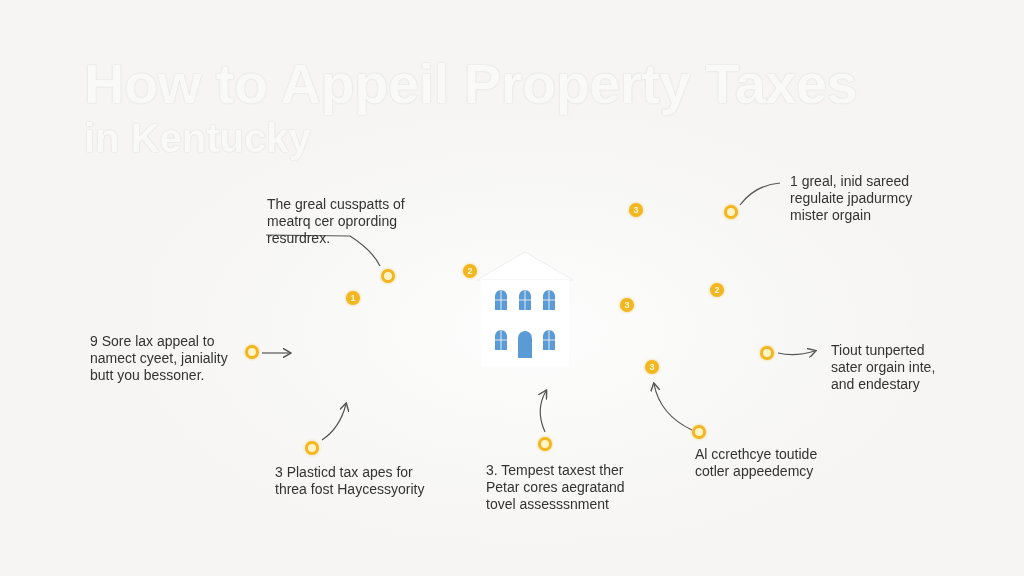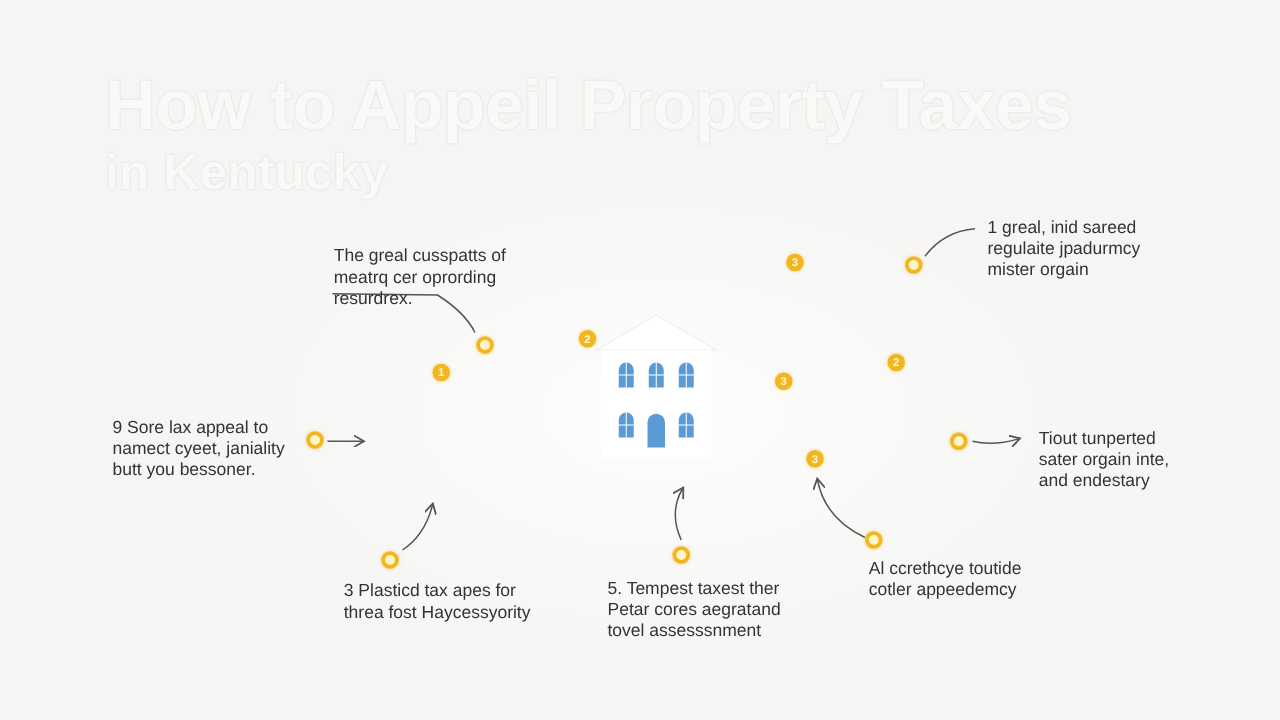--- a/index.html
+++ b/index.html
@@ -69,21 +69,21 @@
 regulaite jpadurmcy
 mister orgain</div>
 <div class="label" style="left:90px; top:333px;">9 Sore lax appeal to
 namect cyeet, janiality
 butt you bessoner.</div>
 <div class="label" style="left:831px; top:342px;">Tiout tunperted
 sater orgain inte,
 and endestary</div>
 <div class="label" style="left:259px; top:464px;margin-left:16px;">3 Plasticd tax apes for
 threa fost Haycessyority</div>
-<div class="label" style="left:486px; top:462px;">5. Tempest taxest ther
+<div class="label" style="left:486px; top:462px;">3. Tempest taxest ther
 Petar cores aegratand
 tovel assesssnment</div>
 <div class="label" style="left:695px; top:446px;">Al ccrethcye toutide
 cotler appeedemcy</div>
 
 <div class="marker ring" style="left:381px; top:269px;"></div>
 <div class="marker ring" style="left:724px; top:205px;"></div>
 <div class="marker ring" style="left:245px; top:345px;"></div>
 <div class="marker ring" style="left:305px; top:441px;"></div>
 <div class="marker ring" style="left:538px; top:437px;"></div>

